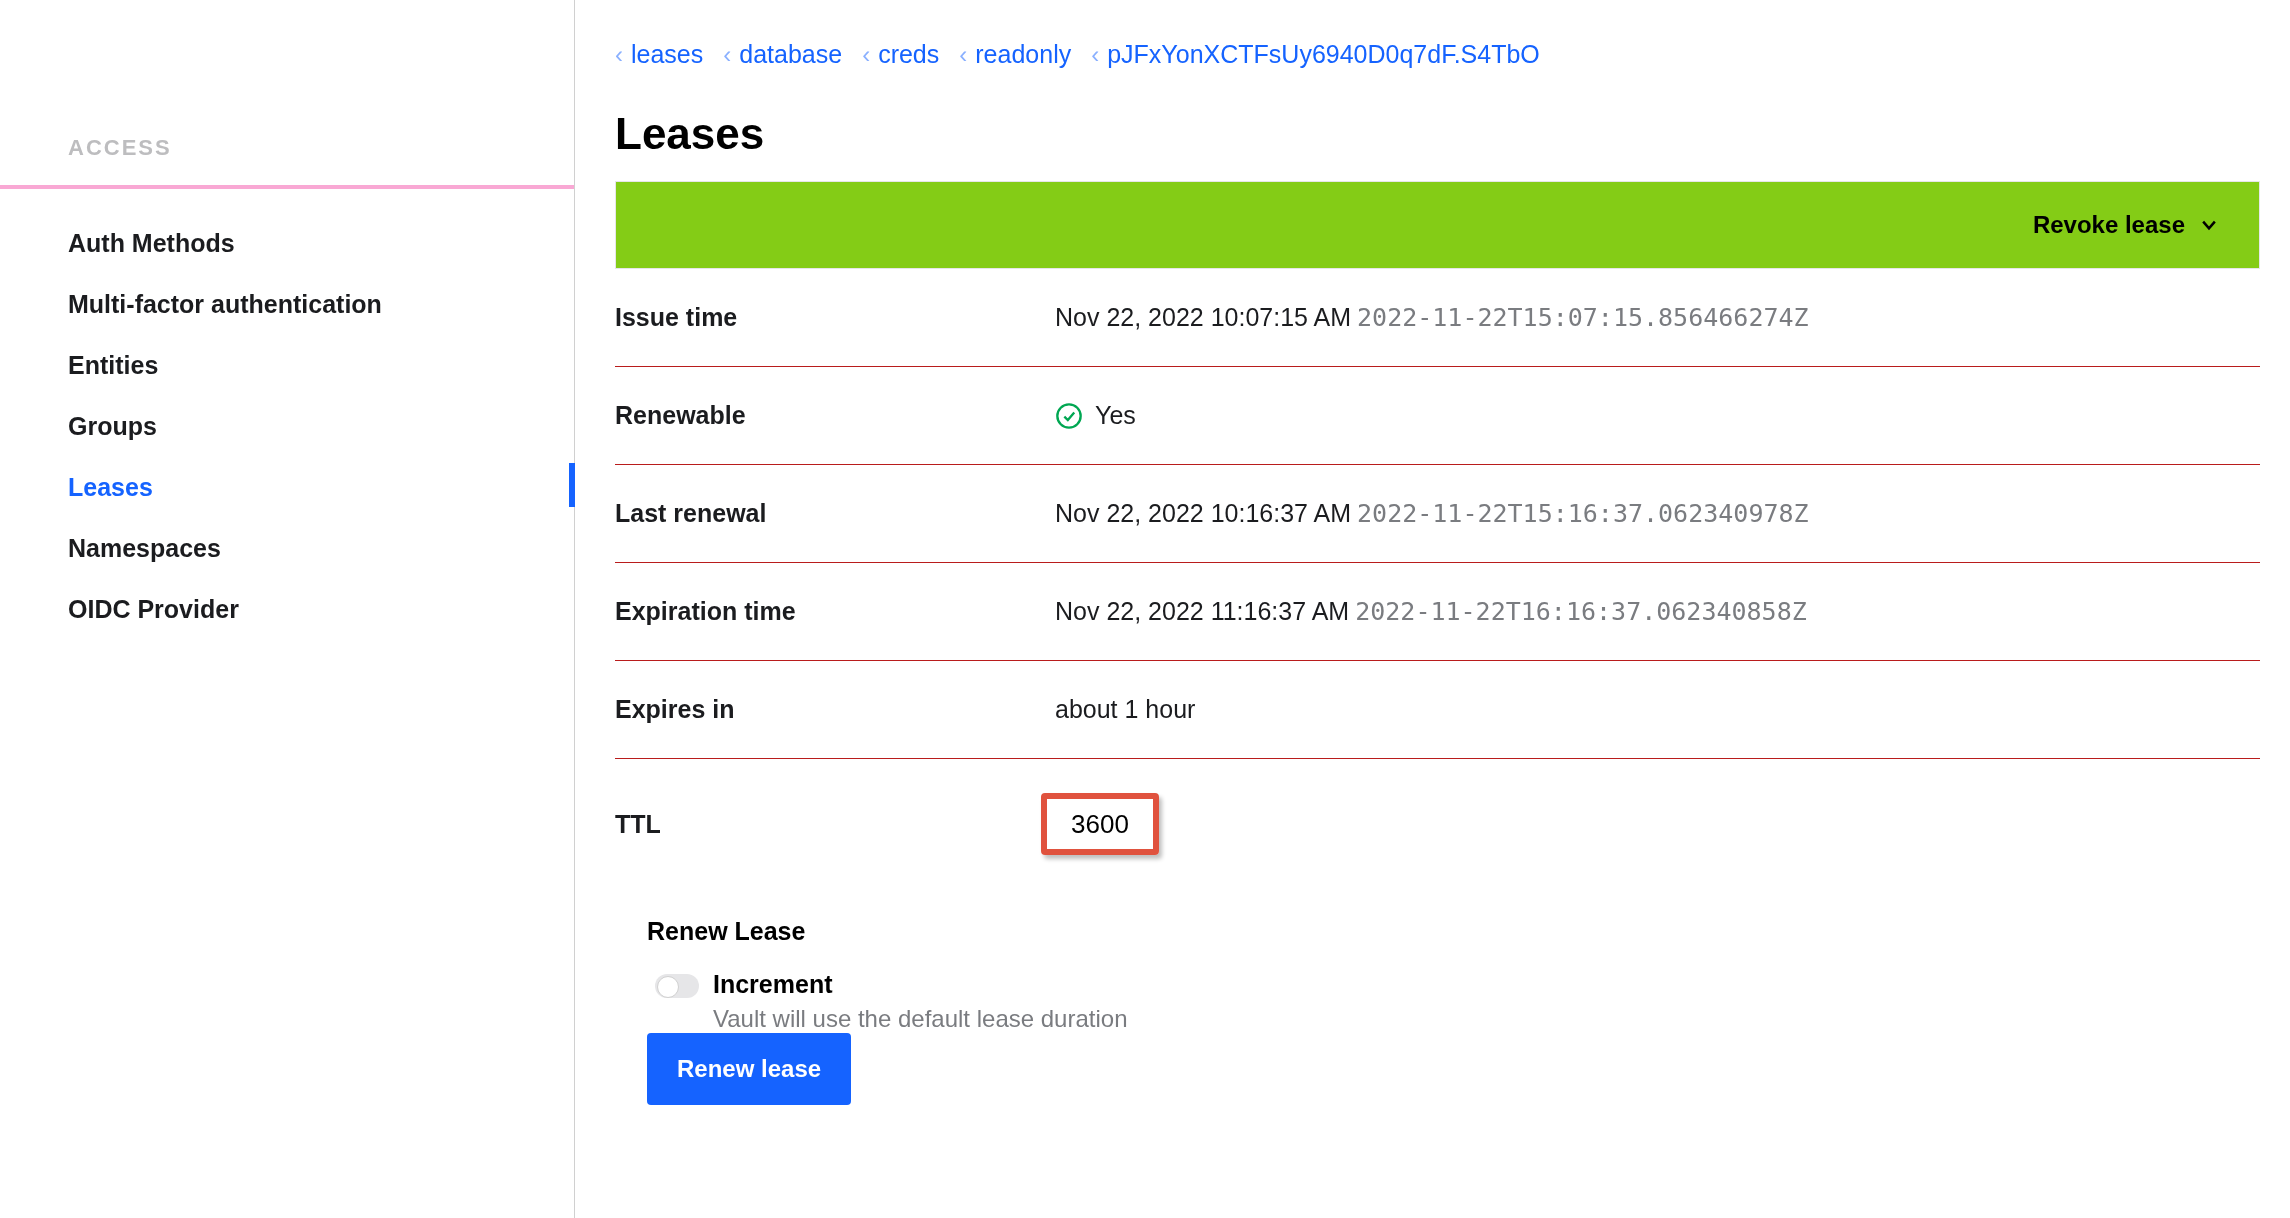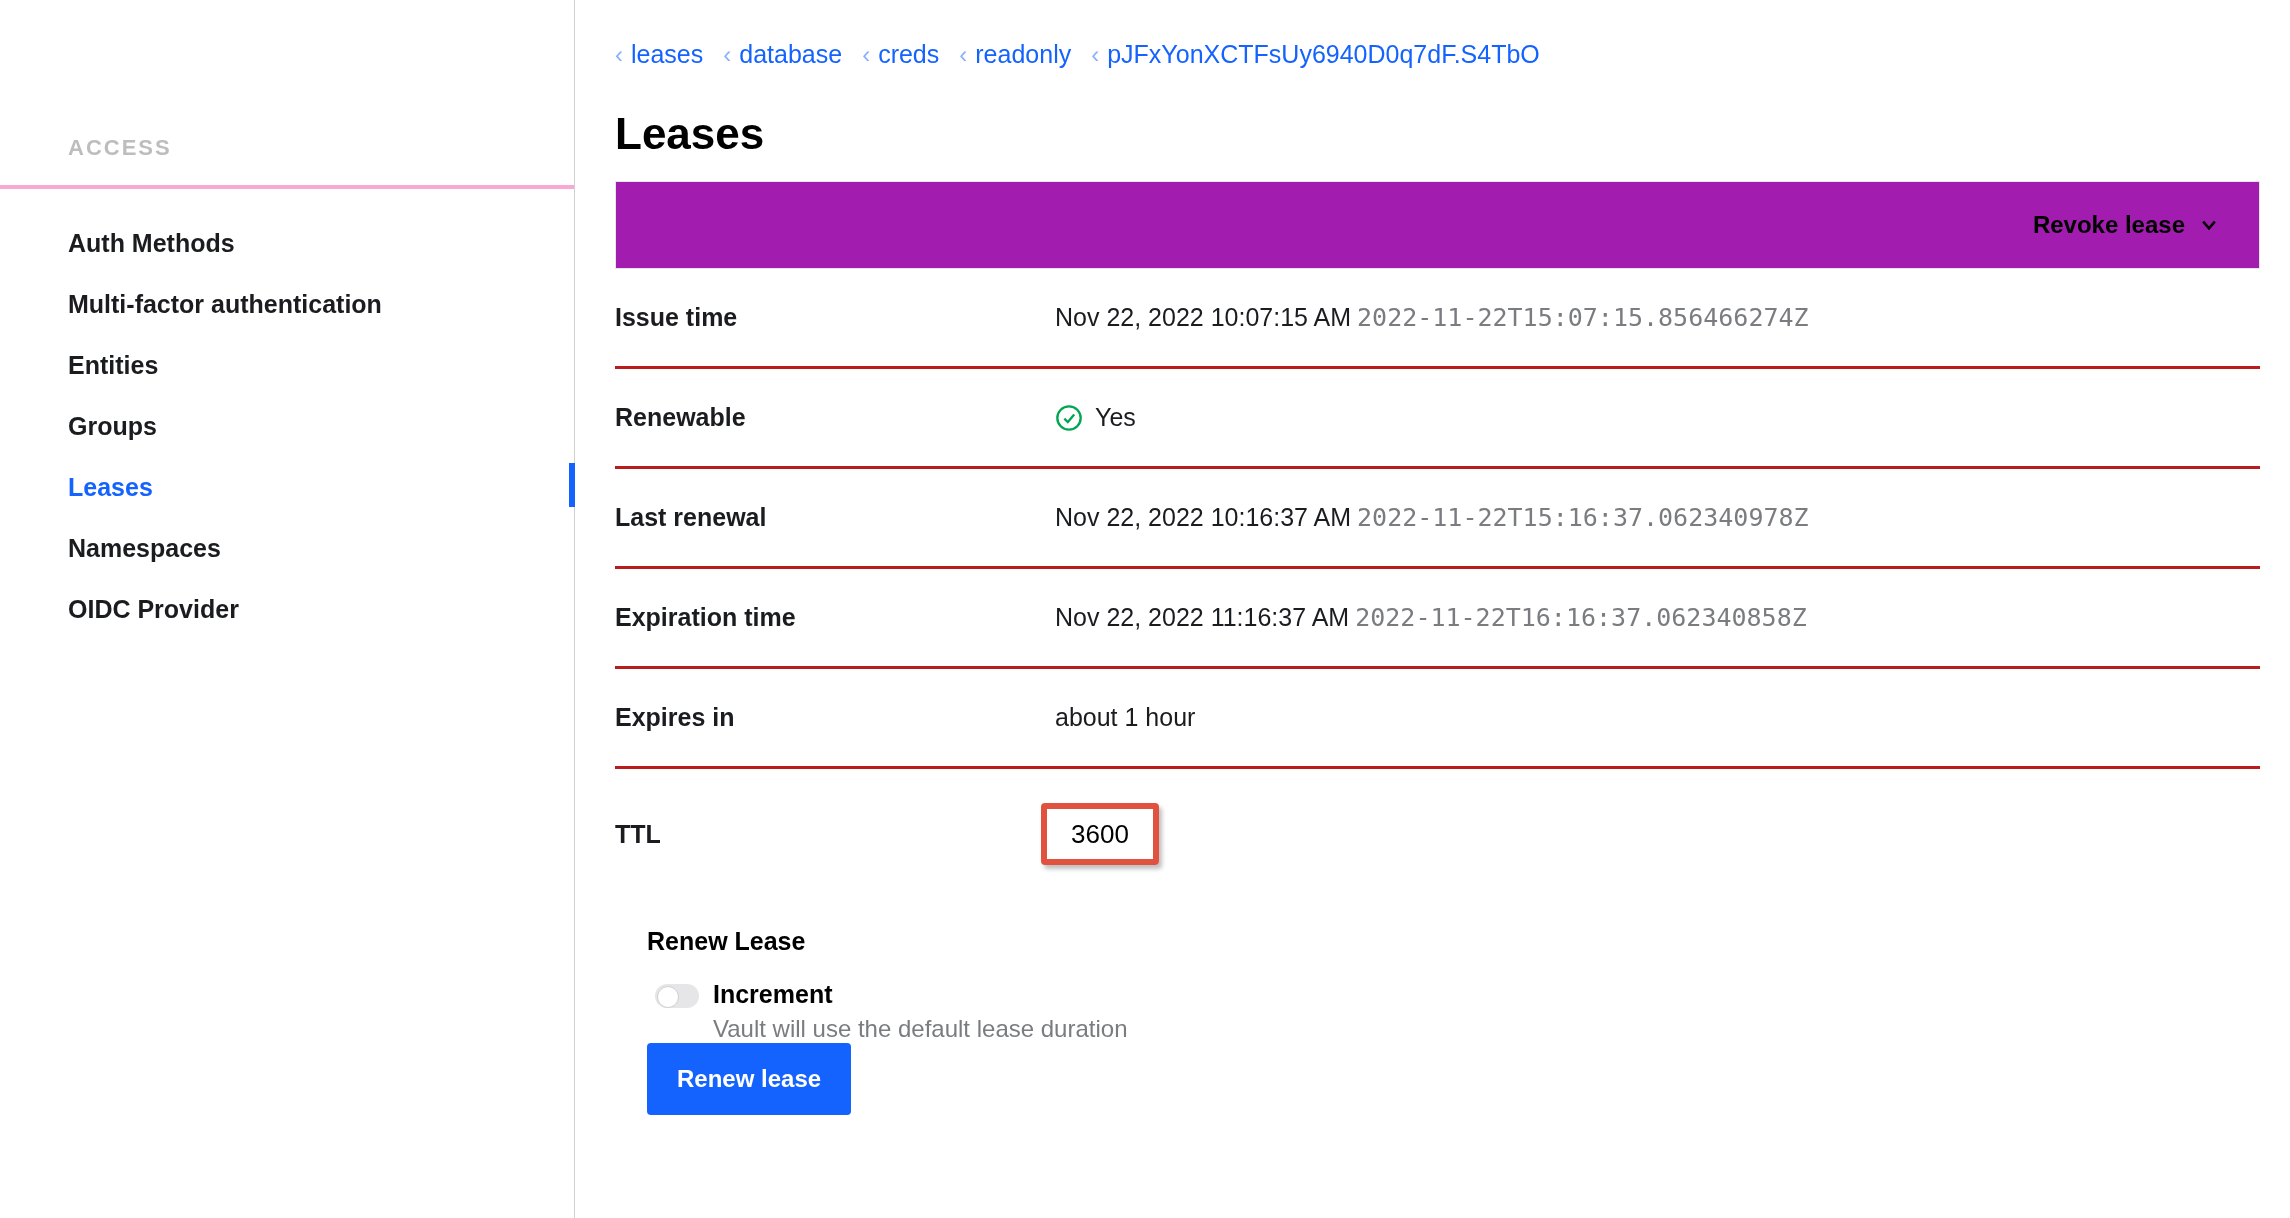--- a/index.html
+++ b/index.html
@@ -71,21 +71,21 @@
     color: #8ab0ff;
     font-weight: 400;
     font-size: 24px;
   }
   .page-title {
     font-size: 44px;
     font-weight: 700;
     margin-bottom: 22px;
   }
   .toolbar {
-    background: #a21caf;
+    background: #84cc16;
     border: 1px solid #e6e6e8;
     height: 88px;
     display: flex;
     align-items: center;
     justify-content: flex-end;
     padding: 0 40px;
   }
   .revoke-dd {
     display: flex;
     align-items: center;
@@ -98,21 +98,21 @@
     width: 20px;
     height: 20px;
   }
   .details {
     border-top: none;
   }
   .row {
     display: flex;
     align-items: center;
     padding: 34px 0;
-    border-bottom: 3px solid #b91c1c;
+    border-bottom: 1px solid #b91c1c;
   }
   .row.noborder { border-bottom: none; }
   .row-label {
     width: 440px;
     font-weight: 700;
     font-size: 25px;
     color: #1b1c1f;
   }
   .row-value {
     font-size: 25px;

